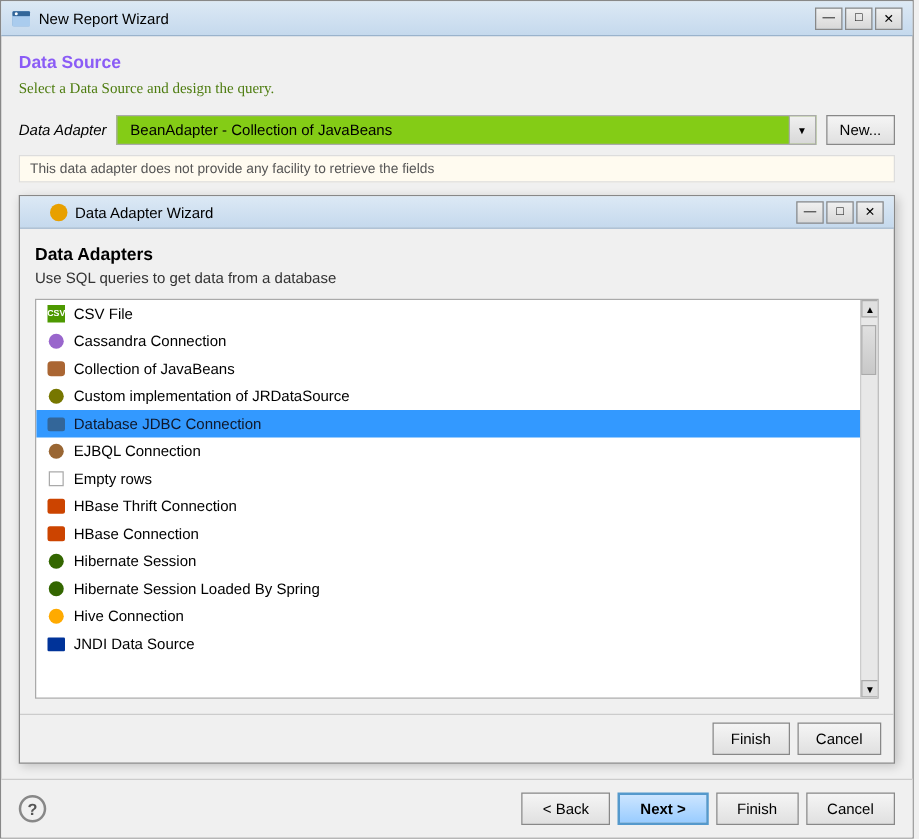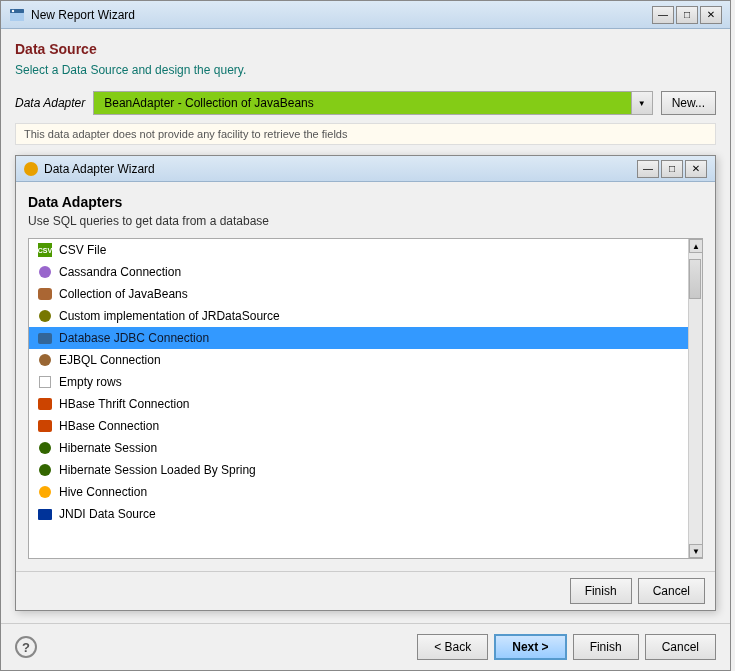--- a/index.html
+++ b/index.html
@@ -68,28 +68,29 @@
     .content-area {
       flex: 1;
       padding: 12px 14px;
       display: flex;
       flex-direction: column;
     }
 
     .section-title {
       font-size: 14px;
       font-weight: bold;
-      color: #7f1d1d;
+      color: #8b5cf6;
       margin-bottom: 6px;
     }
 
     .section-subtitle {
       font-size: 12px;
-      color: #0f766e;
+      color: #4d7c0f;
       margin-bottom: 14px;
+      font-family: Liberation Serif, serif;
     }
 
     .adapter-row {
       display: flex;
       align-items: center;
       gap: 8px;
       margin-bottom: 8px;
     }
 
     .adapter-label {
@@ -165,20 +166,21 @@
       display: flex;
       align-items: center;
       justify-content: space-between;
       height: 26px;
     }
 
     .inner-title-bar-left {
       display: flex;
       align-items: flex-end;
       gap: 6px;
+      margin-left: 16px;
     }
 
     .inner-title-icon {
       width: 14px;
       height: 14px;
       background: #e8a000;
       border-radius: 50%;
     }
 
     .inner-title-text {

